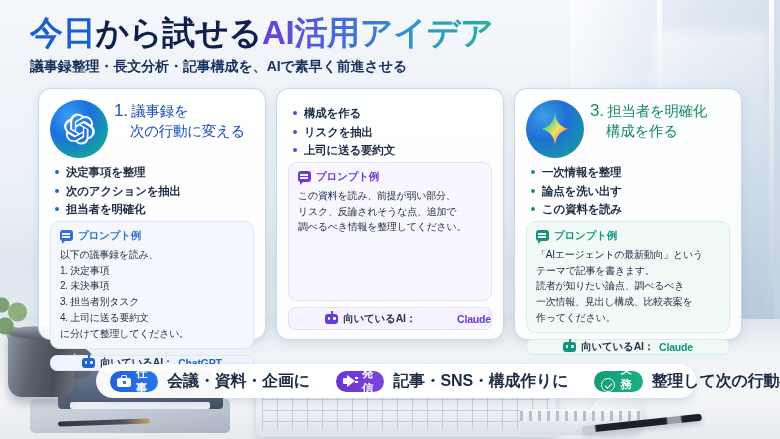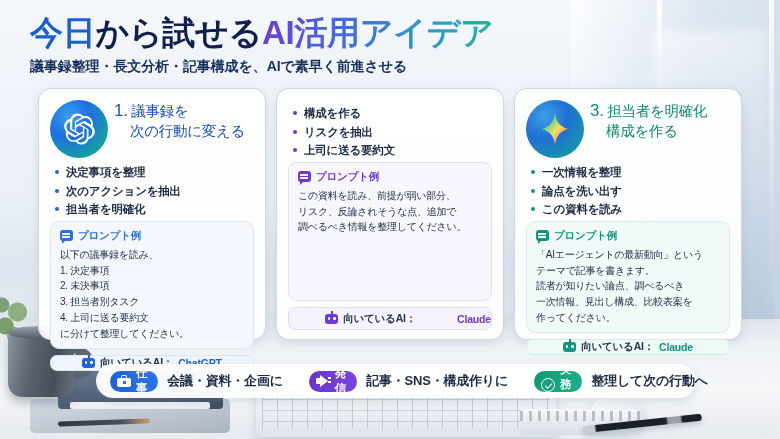--- a/index.html
+++ b/index.html
@@ -287,21 +287,21 @@
   }
   .f-group { display: flex; align-items: center; gap: 9px; }
   .f-pill {
     display: flex; align-items: center; gap: 5px;
     height: 21px; border-radius: 11px; padding: 0 11px 0 7px;
     color: #fff; font-size: 11.5px; font-weight: 700; letter-spacing: -.2px;
   }
   .fp-blue { background: linear-gradient(95deg, #1f62d8, #2a74e8); justify-content: space-between; }
   .fp-purple { background: linear-gradient(95deg, #6a33cf, #7c45e0); }
   .fp-green { background: linear-gradient(95deg, #129a74, #1bb089); align-items: flex-end; }
-  .f-desc { font-size: 13px; font-weight: 700; color: #1d2b44; letter-spacing: -.2px; white-space: nowrap; }
+  .f-desc { font-size: 16px; font-weight: 700; color: #1d2b44; letter-spacing: -.2px; white-space: nowrap; }
   .f-div { width: 1px; height: 17px; background: #ccd6e4; margin: 0 13px; }
 
   .ficon { width: 14px; height: 14px; position: relative; flex:0 0 auto; }
   .ficon.brief .b1b { position:absolute; left:0; top:4px; width:14px; height:9px; border-radius:2px; background:#fff; }
   .ficon.brief .b2b { position:absolute; left:4px; top:1px; width:6px; height:3px; border:1.5px solid #fff; border-bottom:none; border-radius:2px 2px 0 0; }
   .ficon.brief .b3b { position:absolute; left:5.5px; top:6.5px; width:3px; height:3px; background:#2a74e8; }
   .ficon.mega .m1 { position:absolute; left:0; top:4px; width:5px; height:6px; background:#fff; border-radius:1px; }
   .ficon.mega .m2 { position:absolute; left:4px; top:1px; width:0; height:0; border-top:6px solid transparent; border-bottom:6px solid transparent; border-left:8px solid #fff; }
   .ficon.mega .m3 { position:absolute; right:-1px; top:3px; width:3px; height:1.5px; background:#fff; box-shadow: 0 4px 0 #fff; }
   .ficon.check { border: 1.6px solid #fff; border-radius: 50%; }

